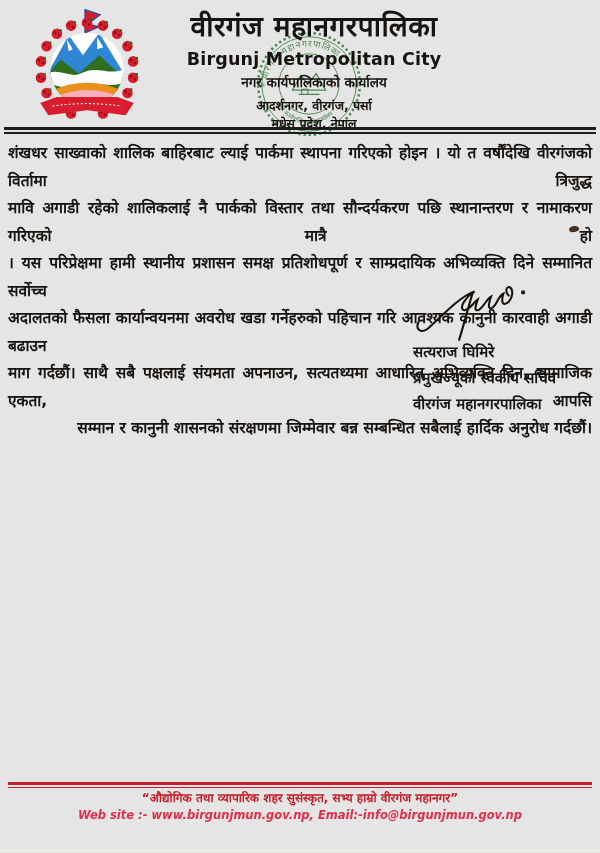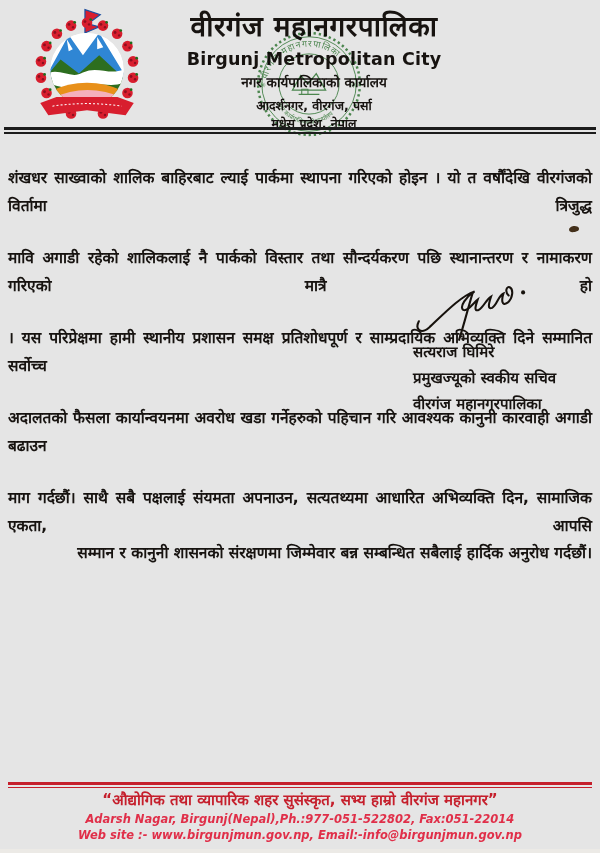--- a/index.html
+++ b/index.html
@@ -17,34 +17,34 @@
   .addr-line{font-size:12.5px;font-weight:700;margin-top:6px;}
   .prov-line{font-size:12.5px;font-weight:700;margin-top:1px;}
   .stamp{position:absolute;left:255px;top:30px;width:108px;height:108px;
          mix-blend-mode:multiply;opacity:.82;}
   .rule-black{position:absolute;left:4px;right:4px;top:127px;}
   .rule-black .rt{height:3px;background:#1c1c1c;}
   .rule-black .rb{height:2px;background:#1c1c1c;margin-top:2px;}
   
   .letter-body{position:absolute;left:8px;right:8px;top:140px;
     font-size:15.5px;font-weight:600;line-height:27.5px;}
-  .jline{text-align:justify;text-align-last:justify;margin-top:25px;}
+  .jline{text-align:justify;text-align-last:justify;}
   .lline{text-align:right;}
   .artifact{position:absolute;left:569px;top:226px;width:10px;height:6px;
     background:#43301a;border-radius:50% 50% 45% 45%;transform:rotate(-8deg);}
   
   .sig-mark{position:absolute;left:412px;top:280px;width:120px;height:64px;}
   .sig-block{position:absolute;left:413px;top:339px;font-size:15px;
     font-weight:600;line-height:26px;}
   
   .rule-red{position:absolute;left:8px;right:8px;top:782px;}
   .rule-red .rt{height:3px;background:#c51f2c;}
   .rule-red .rb{height:1px;background:#c51f2c;margin-top:2px;}
   .footer-text{position:absolute;left:0;right:0;top:789px;text-align:center;}
-  .slogan{font-size:15px;font-weight:700;color:#c51f2c;}
+  .slogan{font-size:12px;font-weight:700;color:#c51f2c;}
   .faddr-np{font-size:10.5px;font-weight:700;color:#c51f2c;margin-top:3px;}
   .faddr-en{font-size:11.5px;font-weight:700;font-style:italic;color:#e02f49;margin-top:3px;}
   .fweb{font-size:11.5px;font-weight:700;font-style:italic;color:#e02f49;margin-top:2px;}
   .scan-edge{position:absolute;left:0;right:0;bottom:0;height:4px;background:#eceae6;}
 </style>
 </head>
 <body>
 
 <div class="page">
 
@@ -161,18 +161,17 @@
     <div>वीरगंज महानगरपालिका</div>
   </div>
 
   <div class="rule-red">
     <div class="rt"></div>
       <div class="rb"></div>
   </div>
 
   <div class="footer-text">
     <div class="slogan">“औद्योगिक तथा व्यापारिक शहर सुसंस्कृत, सभ्य हाम्रो वीरगंज महानगर”</div>
-    <div class="faddr-en">Adarsh Nagar, Birgunj(Nepal),Ph.:977-051-522802, Fax:051-22014</div>
     <div class="fweb">Web site :- www.birgunjmun.gov.np,  Email:-info@birgunjmun.gov.np</div>
   </div>
 
   <div class="scan-edge"></div>
 </div>
 
 </body></html>

